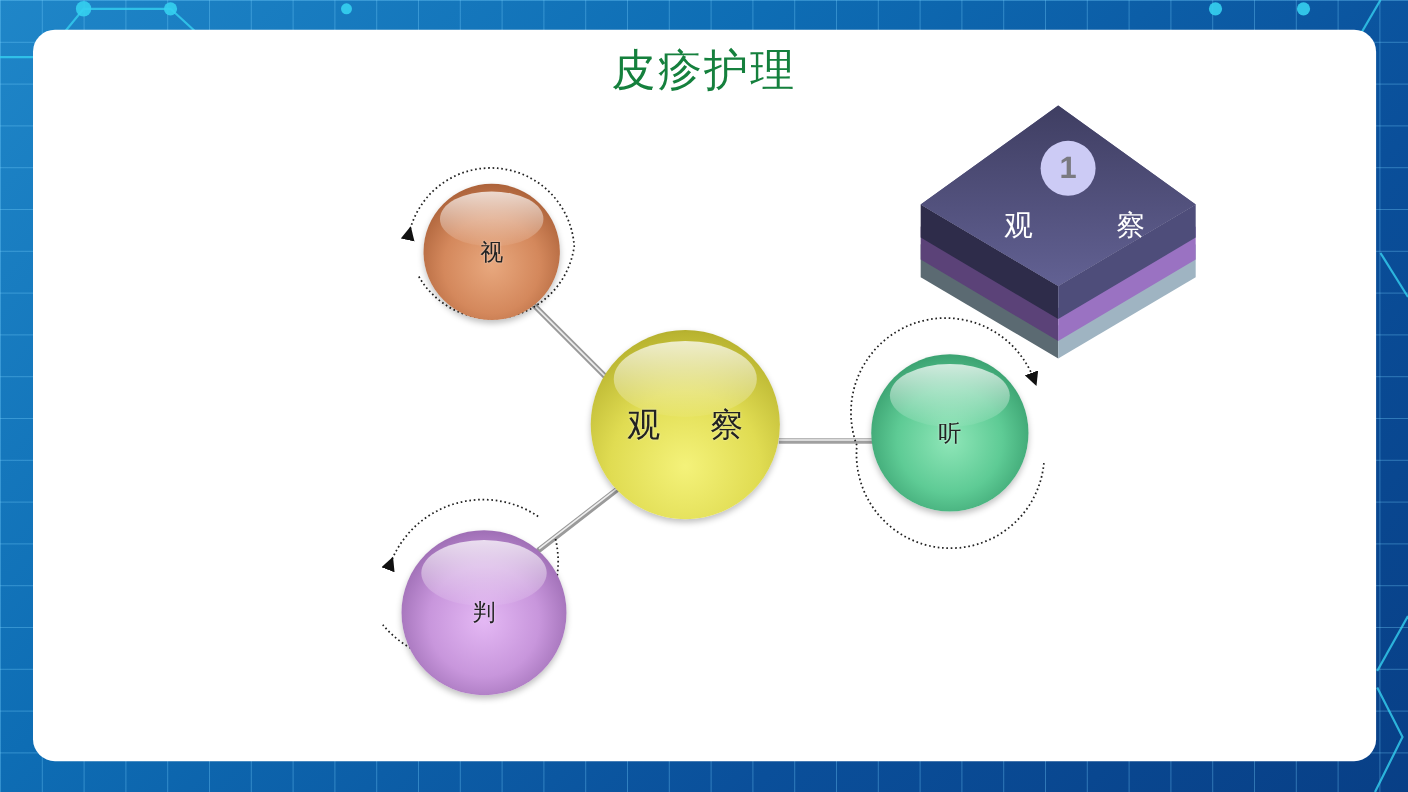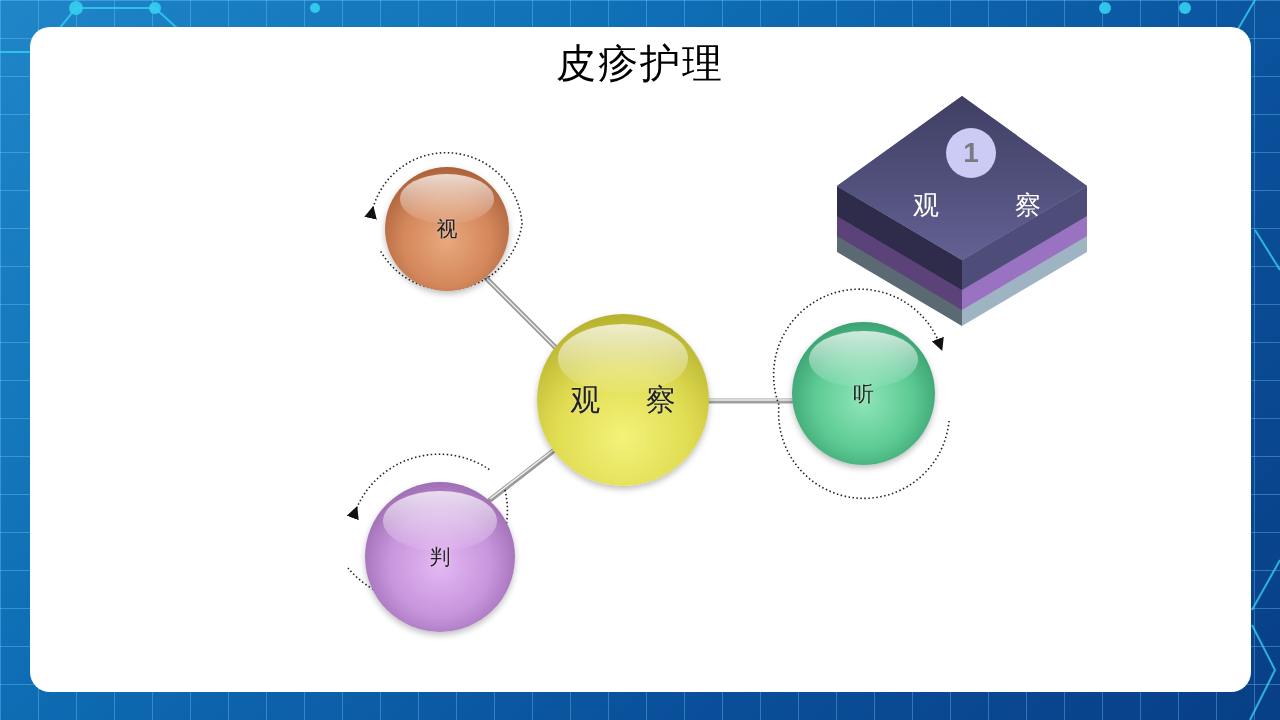--- a/index.html
+++ b/index.html
@@ -6,27 +6,27 @@
   body{width:1280px;height:720px;overflow:hidden;position:relative;
     font-family:"DejaVu Sans","Liberation Sans",sans-serif;
     background:linear-gradient(135deg,#1f86c8 0%,#0e6db4 35%,#0a4f9a 70%,#083f86 100%);}
   .grid{position:absolute;inset:0;
     background-image:
       linear-gradient(rgba(120,210,255,0.35) 1px,transparent 1px),
       linear-gradient(90deg,rgba(120,210,255,0.35) 1px,transparent 1px);
     background-size:38px 38px;}
   .deco{position:absolute;inset:0;}
   .panel{position:absolute;left:30px;top:27px;width:1221px;height:665px;background:#fff;border-radius:20px;}
-  .title{position:absolute;left:0;width:1280px;top:36px;text-align:center;font-family:"DejaVu Serif","Liberation Serif",serif;font-size:40px;color:#000000;letter-spacing:2px;}
+  .title{position:absolute;left:0;width:1280px;top:36px;text-align:center;font-family:"DejaVu Serif","Liberation Serif",serif;font-size:40px;color:#15803d;letter-spacing:2px;}
   .svg-layer{position:absolute;left:0;top:0;}
   .sphere{position:absolute;border-radius:50%;display:flex;align-items:center;justify-content:center;}
   .sphere::before{content:"";position:absolute;left:12%;top:6%;width:76%;height:40%;border-radius:50%;
     background:linear-gradient(to bottom,rgba(255,255,255,0.75),rgba(255,255,255,0.05));}
   .sphere span{position:relative;font-family:"DejaVu Serif","Liberation Serif",serif;color:#222;text-shadow:0 0 2px rgba(255,255,255,0.6);}
-  .s-center{left:537px;top:314px;width:172px;height:172px;
+  .s-center{left:537px;top:300px;width:172px;height:172px;
     background:radial-gradient(circle at 50% 72%,#f4f27a 0%,#e0dc52 45%,#b9b430 80%,#8d8a1f 100%);
     box-shadow:0 3px 6px rgba(0,0,0,0.25);}
   .s-center span{font-size:30px;letter-spacing:18px;margin-left:18px;}
   .s-see{left:385px;top:167px;width:124px;height:124px;
     background:radial-gradient(circle at 50% 60%,#e8a87e 0%,#d4885c 45%,#a85e36 80%,#6e3b1f 100%);
     box-shadow:0 3px 6px rgba(0,0,0,0.25);}
   .s-see span{font-size:21px;}
   .s-listen{left:792px;top:322px;width:143px;height:143px;
     background:radial-gradient(circle at 50% 55%,#8fe6b8 0%,#5ecb95 45%,#349a6a 80%,#1d6044 100%);
     box-shadow:0 3px 6px rgba(0,0,0,0.25);}

